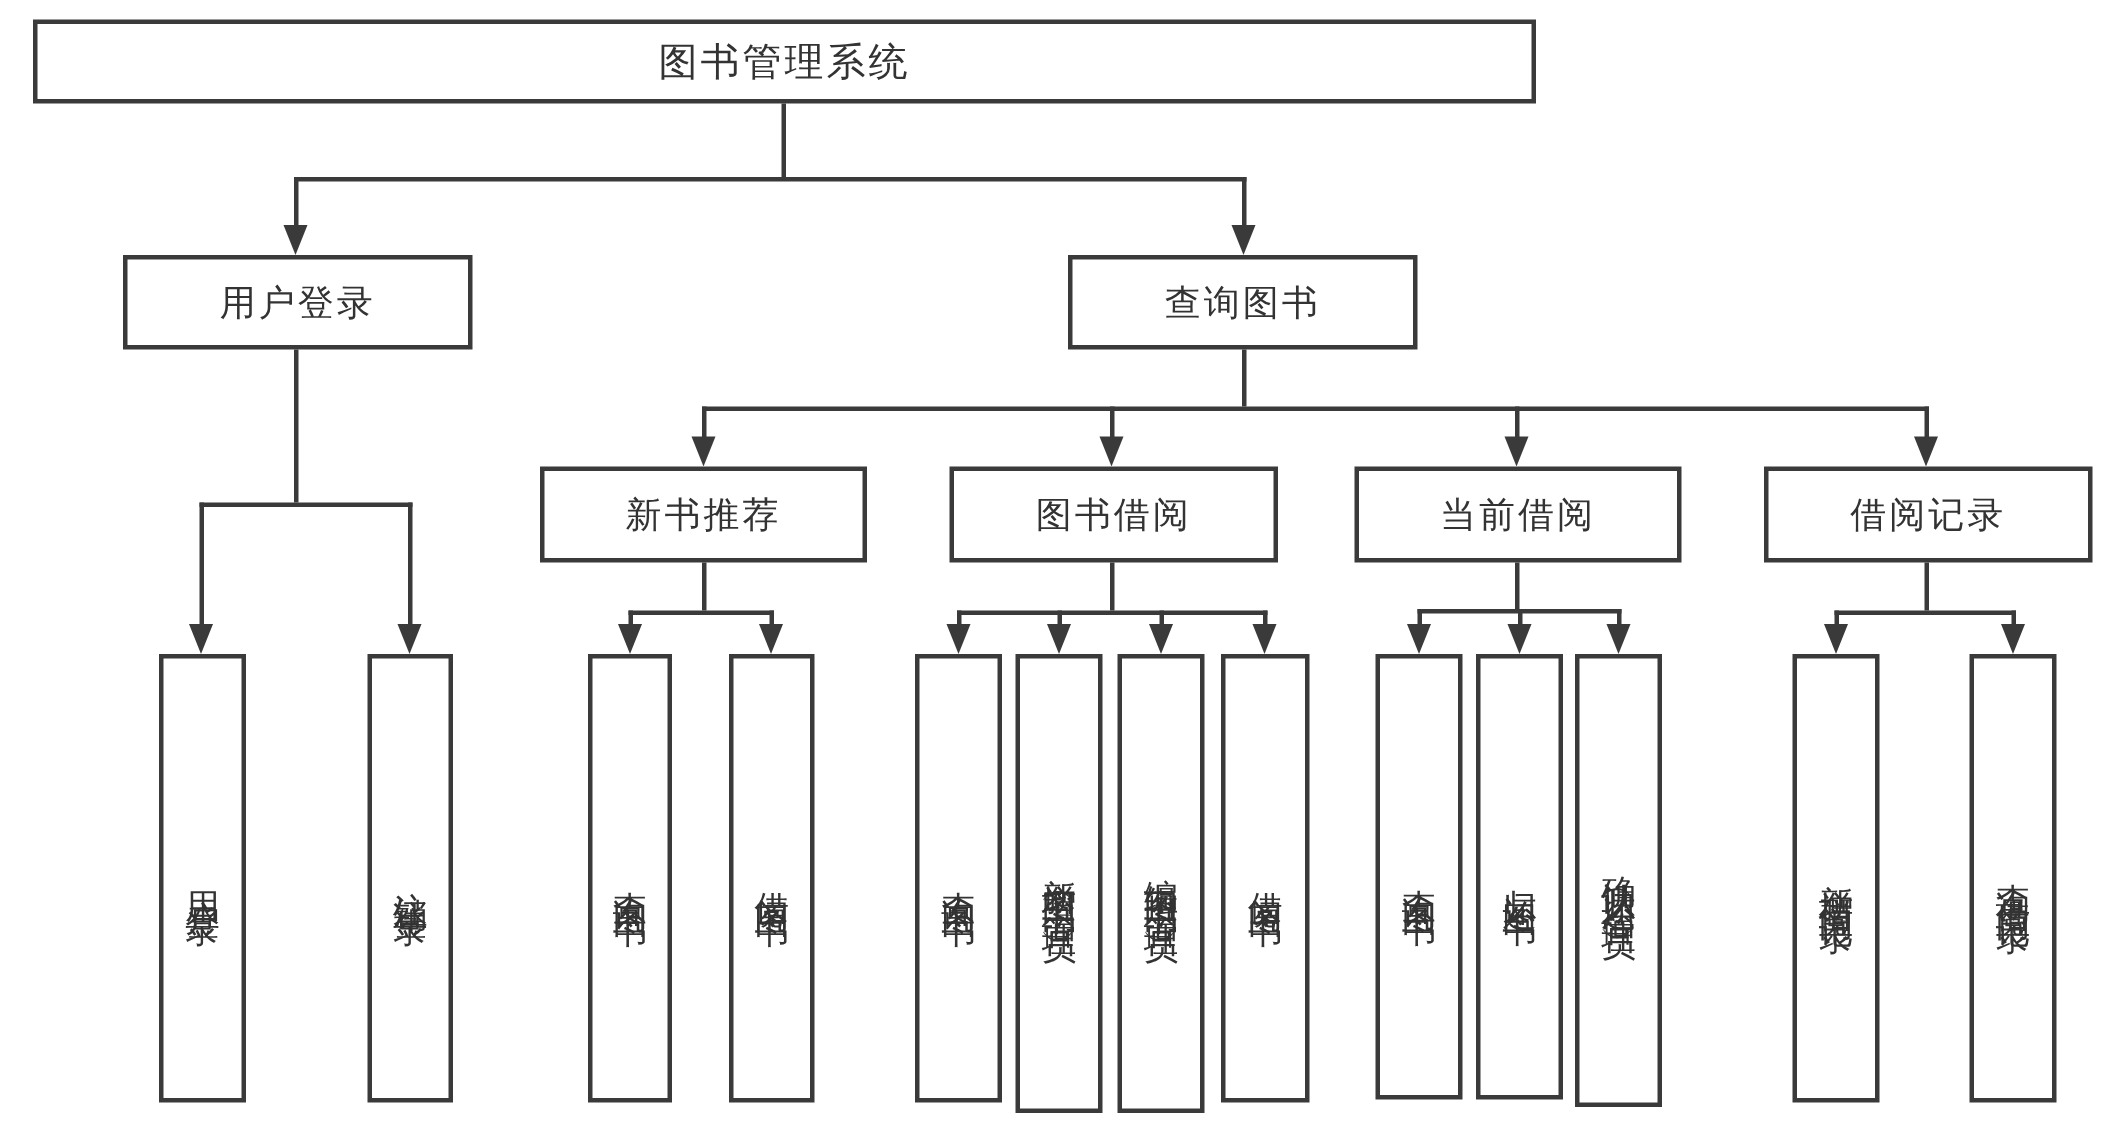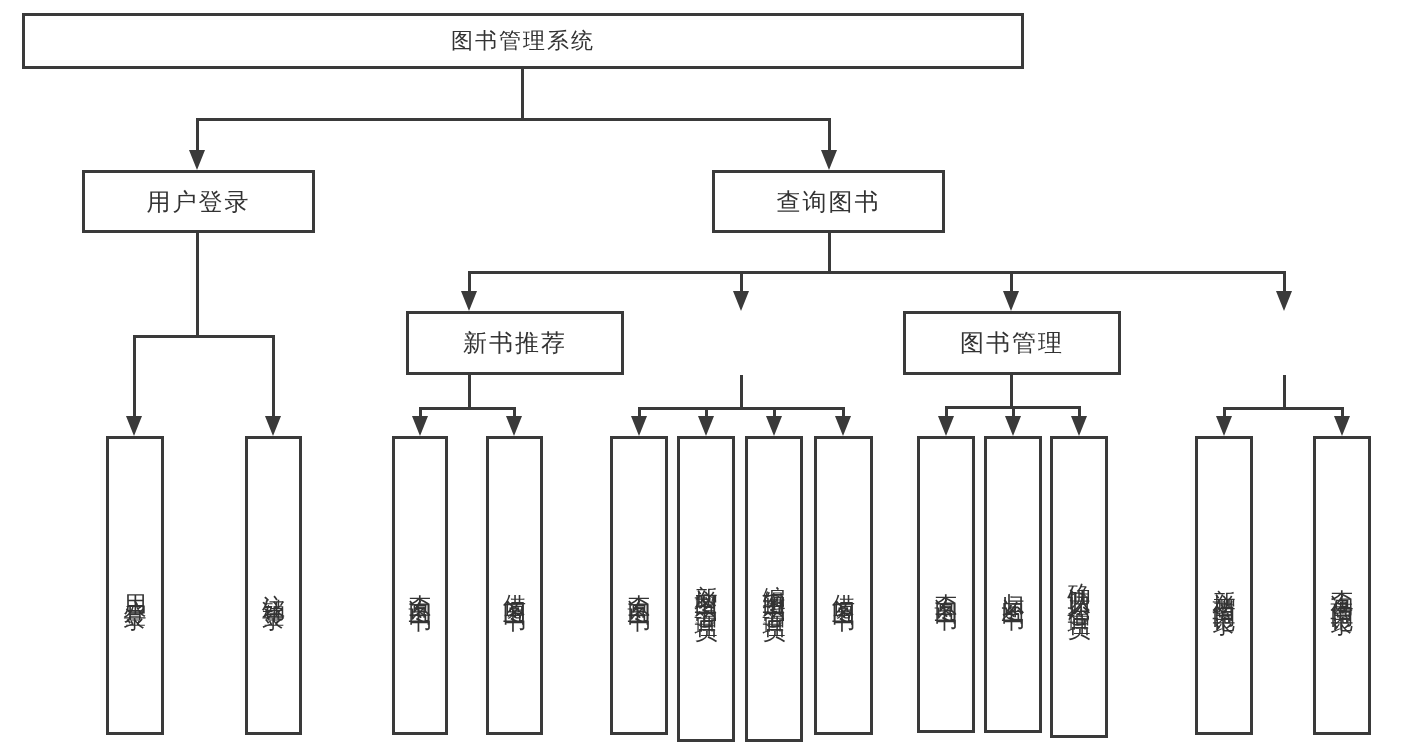--- a/index.html
+++ b/index.html
@@ -22,21 +22,21 @@
   .hline{position:absolute;height:3px;background:#3a3a3a;}
   .arrow{
     position:absolute;width:0;height:0;
     border-left:8px solid transparent;border-right:8px solid transparent;
     border-top:20px solid #3a3a3a;
   }
   .watermark{
     position:absolute;left:1184px;top:711px;font-size:19px;color:#bfbfbf;
     letter-spacing:1px;white-space:nowrap;
   }
-  .title-box{font-size:22px;}
+  .title-box{font-size:26px;}
 </style>
 </head>
 <body>
 
 <div id="canvas">
 
   <div class="box title-box" style="left:22px;top:13px;width:1002px;height:56px;">图书管理系统</div>
 
   <div class="vline" style="left:521px;top:69px;height:49px;"></div>
   <div class="hline" style="left:196px;top:118px;width:635px;"></div>
@@ -59,22 +59,24 @@
   <div class="hline" style="left:468px;top:271px;width:818px;"></div>
   <div class="vline" style="left:468px;top:271px;height:22px;"></div>
   <div class="arrow" style="left:461px;top:291px;"></div>
   <div class="vline" style="left:740px;top:271px;height:22px;"></div>
   <div class="arrow" style="left:733px;top:291px;"></div>
   <div class="vline" style="left:1010px;top:271px;height:22px;"></div>
   <div class="arrow" style="left:1003px;top:291px;"></div>
   <div class="vline" style="left:1283px;top:271px;height:22px;"></div>
   <div class="arrow" style="left:1276px;top:291px;"></div>
 
-  <div class="box" style="left:360px;top:311px;width:218px;height:64px;margin-left:46px;">新书推荐</div>
-  <div class="box" style="left:903px;top:311px;width:218px;height:64px;">图书管理</div>
+  <div class="box" style="left:360px;top:311px;width:218px;height:64px;">新书推荐</div>
+  <div class="box" style="left:633px;top:311px;width:219px;height:64px;">图书借阅</div>
+  <div class="box" style="left:903px;top:311px;width:218px;height:64px;">当前借阅</div>
+  <div class="box" style="left:1176px;top:311px;width:219px;height:64px;">借阅记录</div>
 
   <div class="vline" style="left:468px;top:375px;height:32px;"></div>
   <div class="hline" style="left:419px;top:407px;width:97px;"></div>
   <div class="vline" style="left:419px;top:407px;height:11px;"></div>
   <div class="arrow" style="left:412px;top:416px;"></div>
   <div class="vline" style="left:513px;top:407px;height:11px;"></div>
   <div class="arrow" style="left:506px;top:416px;"></div>
 
   <div class="vline" style="left:740px;top:375px;height:32px;"></div>
   <div class="hline" style="left:638px;top:407px;width:207px;"></div>

